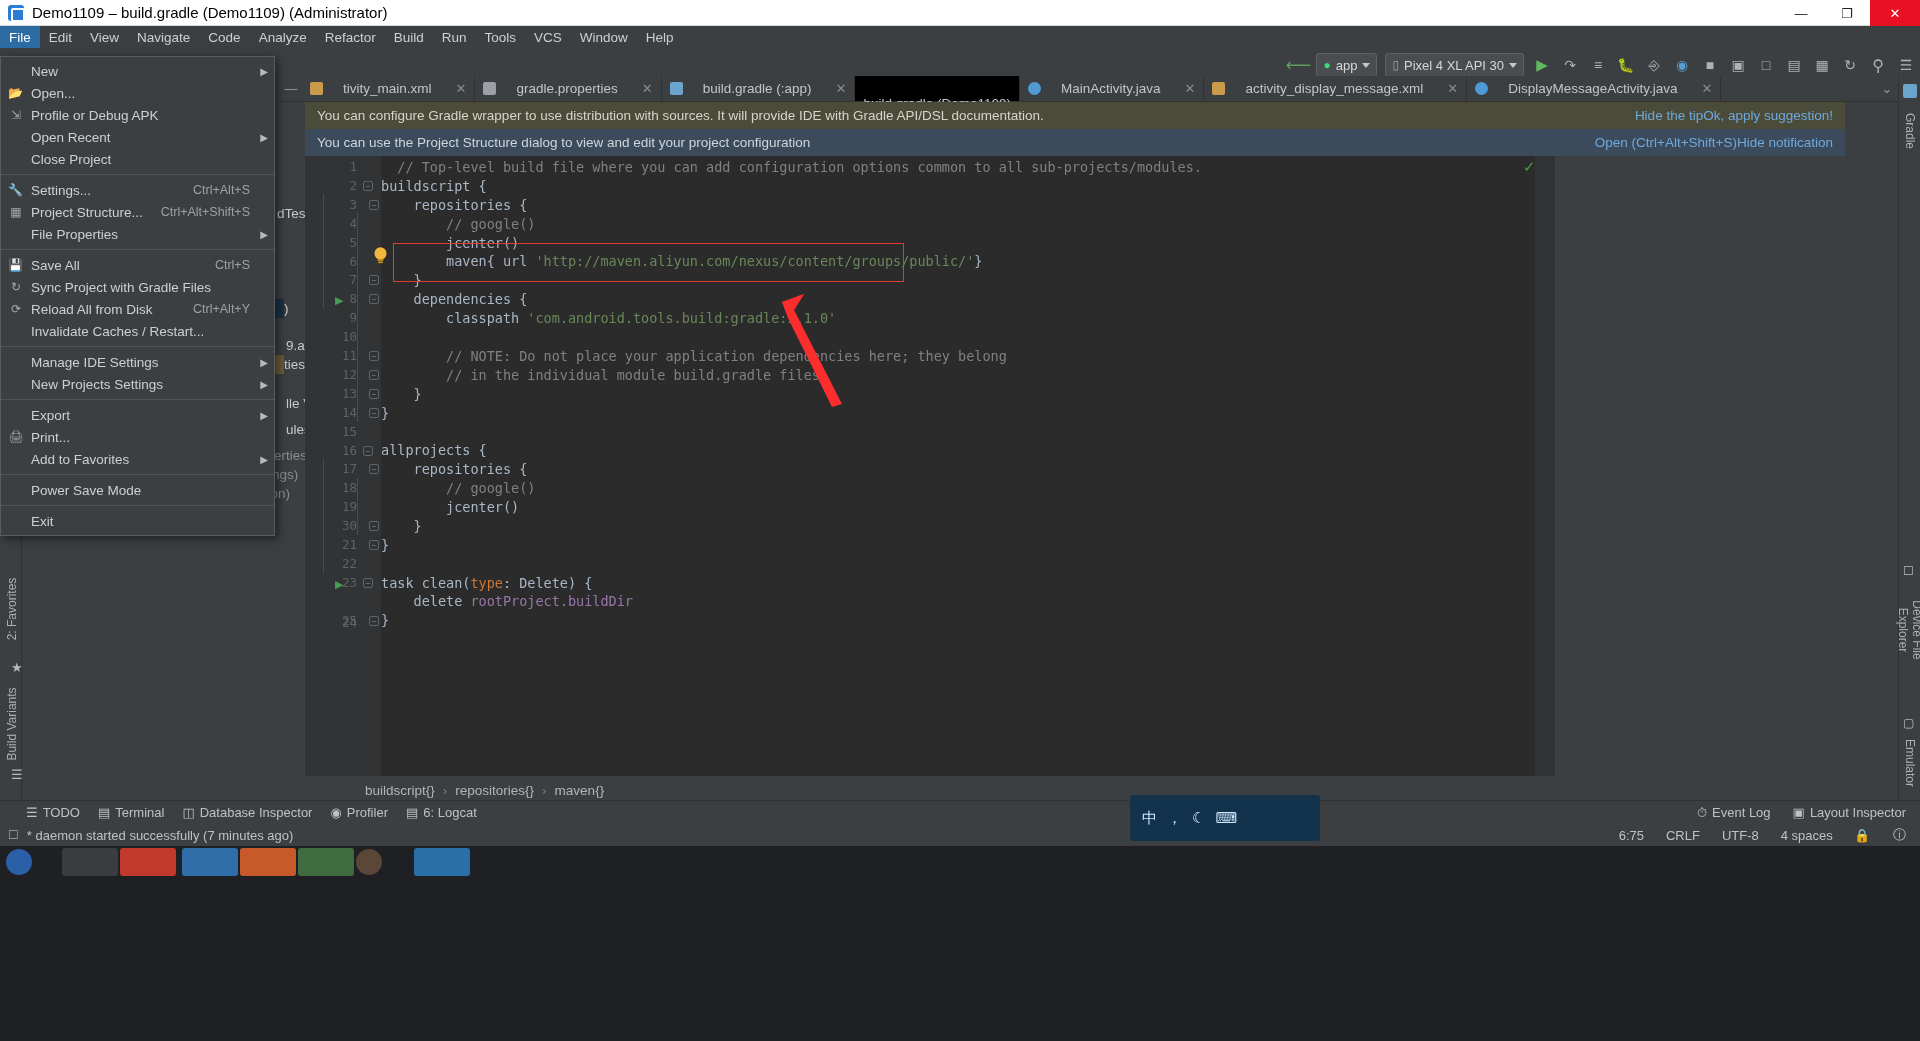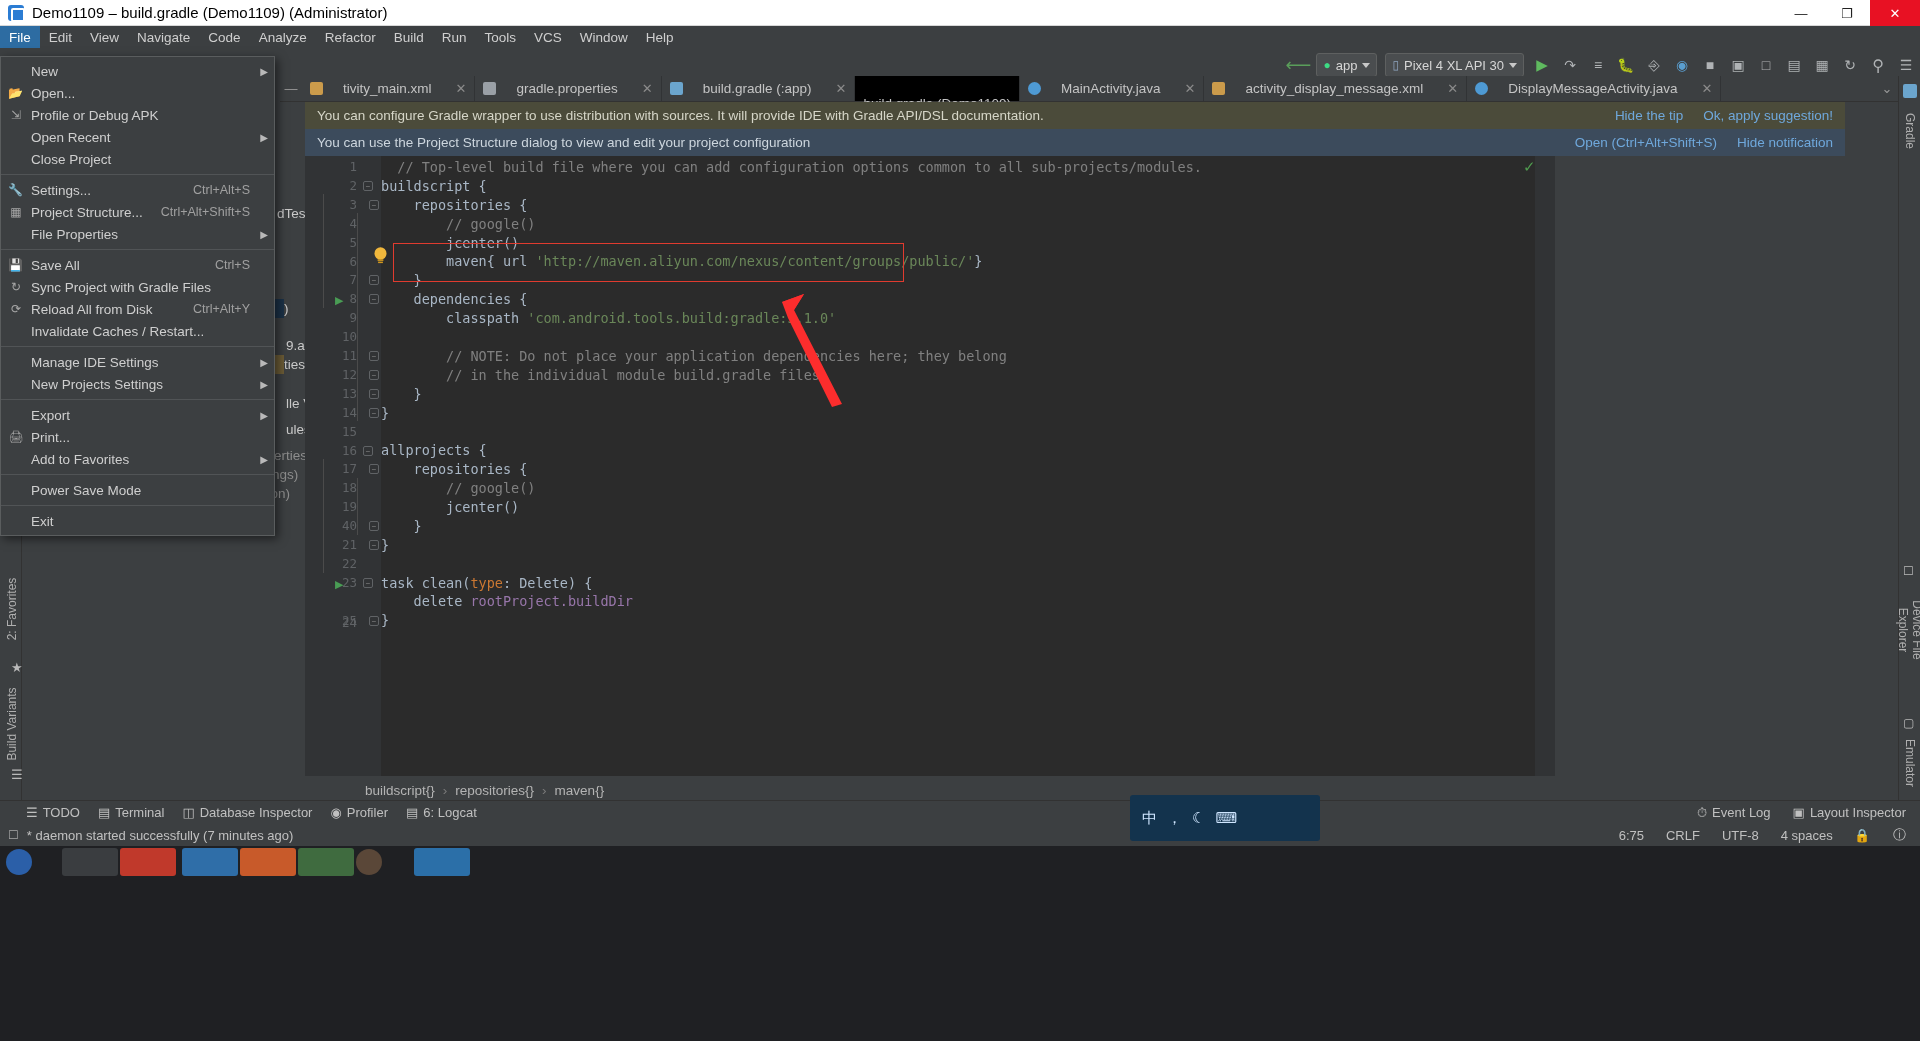--- a/index.html
+++ b/index.html
@@ -84,21 +84,21 @@
   .ficon.gradle{background:#6ba5cd;}
   .ficon.java{background:#4e9ad4;border-radius:50%;}
 
   
   .banner{
     position:absolute;left:305px;height:27px;width:1540px;
     display:flex;align-items:center;padding:0 12px;font-size:13.5px;
   }
   #banner1{top:102px;background:#4b4b3a;color:#d6d6c8;}
   #banner2{top:129px;background:#3c4b5c;color:#cdd6de;}
-  .banner .links{margin-left:auto;display:flex;gap:20px;}
+  .banner .links{margin-left:auto;display:flex;}
   .banner a{color:#6fa8dc;text-decoration:none;}
 
   
   #projpane{
     position:absolute;left:22px;top:102px;width:283px;height:680px;
     background:#3c3f41;font-size:13.5px;color:#c9c9c9;overflow:hidden;
   }
   .tree-row{height:19px;display:flex;align-items:center;padding-left:40px;white-space:nowrap;gap:5px;}
   .tree-row .gicon{width:13px;height:13px;border-radius:2px;background:#6ba5cd;display:inline-block;}
   .tree-row .grey{color:#8d8d8d;}
@@ -394,21 +394,21 @@
       <div class="lineno" style="top: 173.1px;">10</div>
       <div class="lineno" style="top: 192px;">11</div>
       <div class="lineno" style="top: 210.9px;">12</div>
       <div class="lineno" style="top: 229.8px;">13</div>
       <div class="lineno" style="top: 248.7px;">14</div>
       <div class="lineno" style="top: 267.6px;">15</div>
       <div class="lineno" style="top: 286.5px;">16</div>
       <div class="lineno" style="top: 305.4px;">17</div>
       <div class="lineno" style="top: 324.3px;">18</div>
       <div class="lineno" style="top: 343.2px;">19</div>
-      <div class="lineno" style="top: 362.1px;">40</div>
+      <div class="lineno" style="top: 362.1px;">30</div>
       <div class="lineno" style="top: 381px;">21</div>
       <div class="lineno" style="top: 399.9px;">22</div>
       <div class="lineno" style="top: 418.8px;">23</div>
       <div style="position: absolute; left: 30px; top: 421.8px; color: rgb(73, 156, 84); font-size: 11px;">▶</div>
       <div class="lineno" style="top: 459px;">24</div>
       <div class="lineno" style="top: 456.6px;">25</div>
     </div>
   <div id="foldstrip">
       <div style="position: absolute; left: 0px; top: 24.9px; width: 10px; height: 10px; border: 1px solid rgb(96, 99, 102); color: rgb(136, 136, 136); font-size: 8px; line-height: 9px; text-align: center; border-radius: 2px;">−</div>
       <div style="position: absolute; left: 6px; top: 43.8px; width: 10px; height: 10px; border: 1px solid rgb(96, 99, 102); color: rgb(136, 136, 136); font-size: 8px; line-height: 9px; text-align: center; border-radius: 2px;">−</div>

